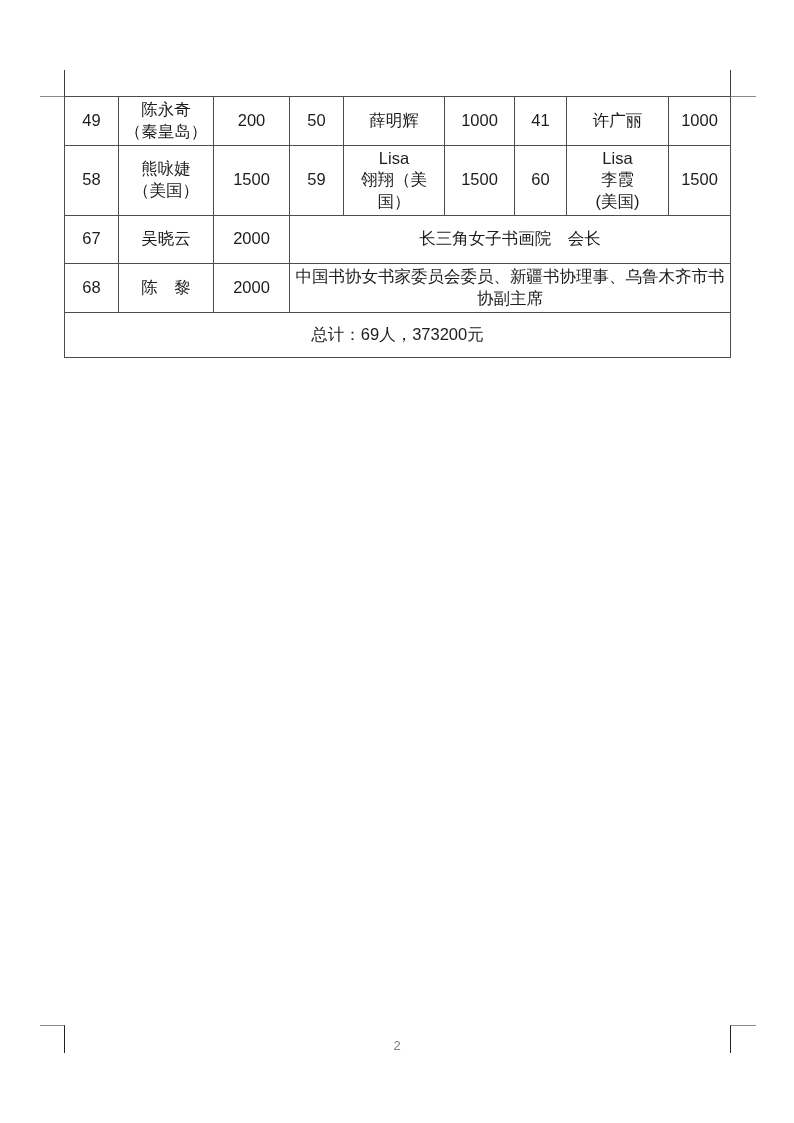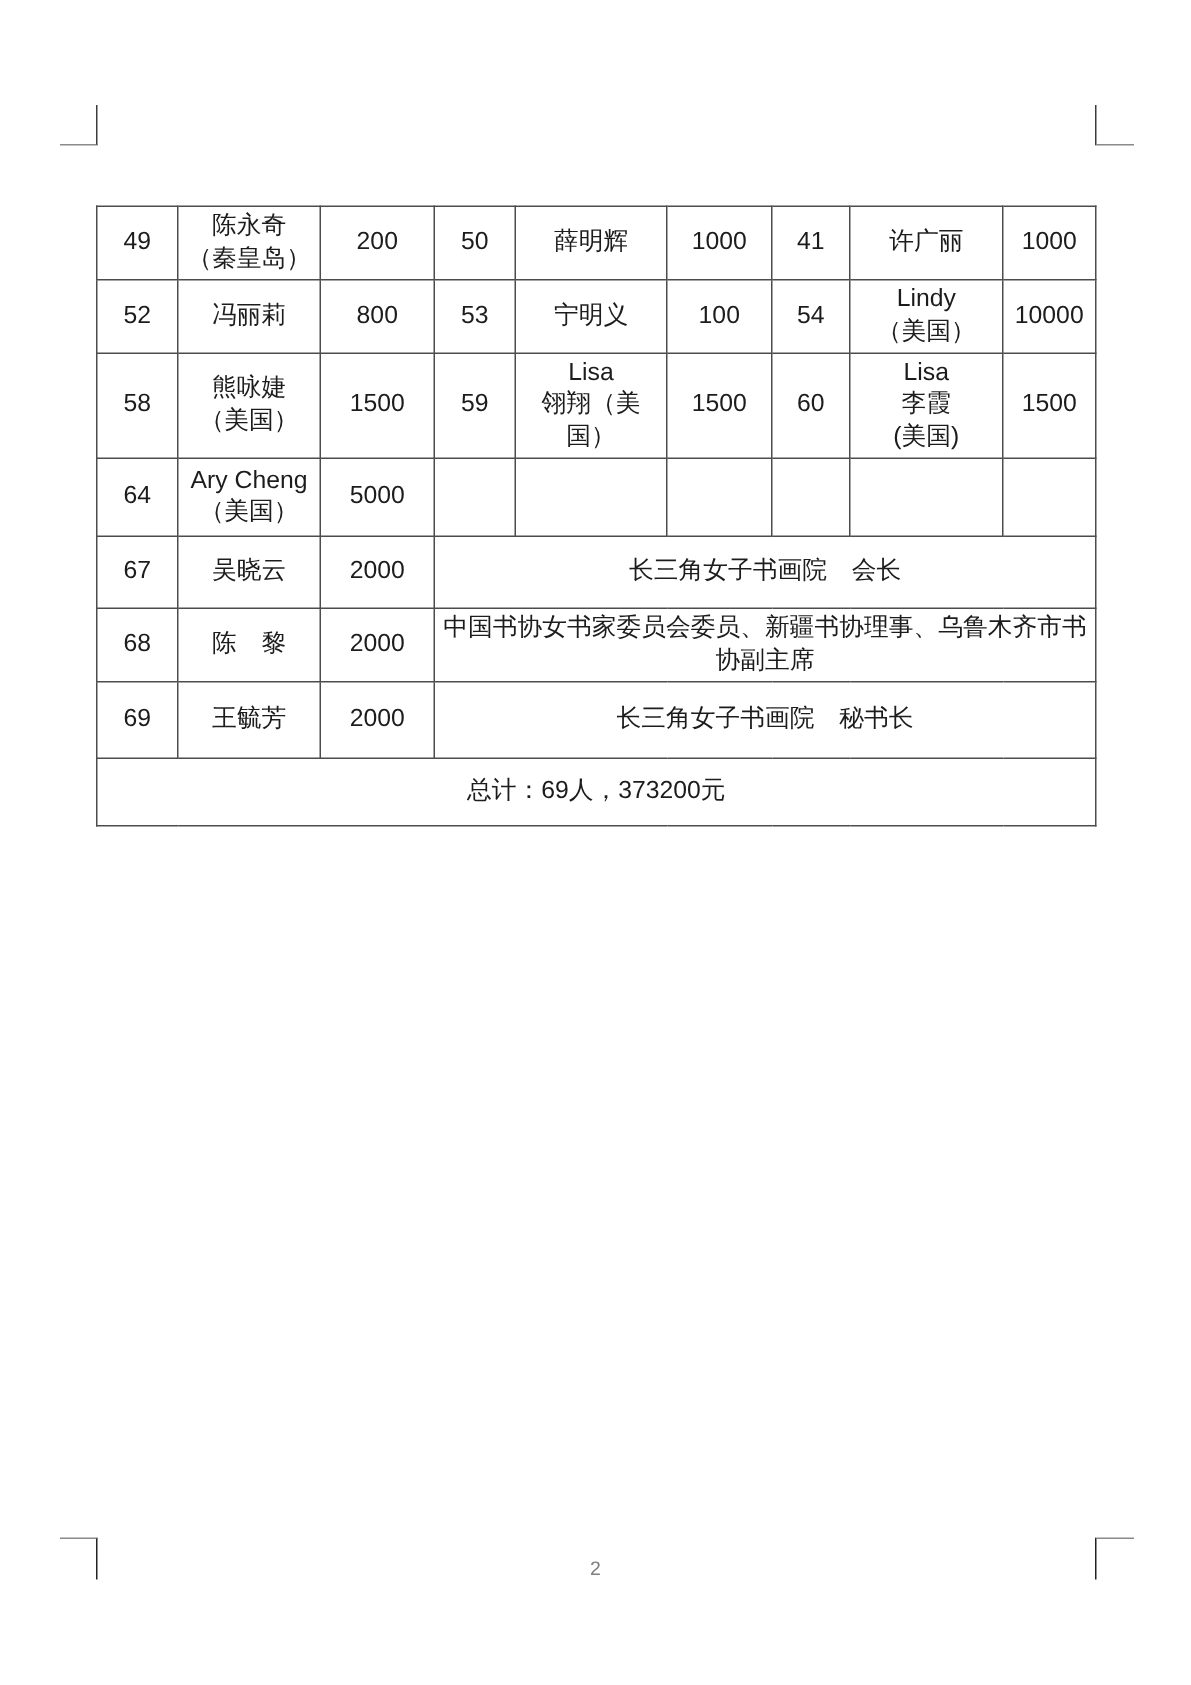--- a/index.html
+++ b/index.html
@@ -17,21 +17,20 @@
   }
 
   
   table.donation {
     position: absolute;
     left: 64px;
     top: 96px;
     width: 666px;
     border-collapse: collapse;
     table-layout: fixed;
-    margin-top: 41px;
   }
   table.donation td {
     border: 1px solid #4c4c4c;
     vertical-align: middle;
     text-align: center;
     font-size: 16.5px;
     line-height: 1.32;
     padding: 2px 2px;
     overflow: hidden;
   }
@@ -108,77 +107,47 @@
       <td class="c-name">陈永奇
 （秦皇岛）</td>
       <td class="c-amt">200</td>
       <td class="c-no">50</td>
       <td class="c-name">薛明辉</td>
       <td class="c-amt">1000</td>
       <td class="c-no">41</td>
       <td class="c-name">许广丽</td>
       <td class="c-amt">1000</td>
     </tr>
-    <tr style="height:49px">
-      <td class="c-no">52</td>
-      <td class="c-name">冯丽莉</td>
-      <td class="c-amt">800</td>
-      <td class="c-no">53</td>
-      <td class="c-name">宁明义</td>
-      <td class="c-amt">100</td>
-      <td class="c-no">54</td>
-      <td class="c-name">Lindy
-（美国）</td>
-      <td class="c-amt">10000</td>
-    </tr>
     <tr style="height:69px">
       <td class="c-no">58</td>
       <td class="c-name">熊咏婕
 （美国）</td>
       <td class="c-amt">1500</td>
       <td class="c-no">59</td>
       <td class="c-name">Lisa
 翎翔（美
 国）</td>
       <td class="c-amt">1500</td>
       <td class="c-no">60</td>
       <td class="c-name">Lisa
 李霞
 (美国)</td>
       <td class="c-amt">1500</td>
     </tr>
-    <tr style="height:52px">
-      <td class="c-no">64</td>
-      <td class="c-name">Ary Cheng
-（美国）</td>
-      <td class="c-amt">5000</td>
-      <td class="c-no"></td>
-      <td class="c-name"></td>
-      <td class="c-amt"></td>
-      <td class="c-no"></td>
-      <td class="c-name"></td>
-      <td class="c-amt"></td>
-    </tr>
     <tr style="height:48px">
       <td class="c-no">67</td>
       <td class="c-name">吴晓云</td>
       <td class="c-amt">2000</td>
       <td class="c-desc" colspan="6">长三角女子书画院　会长</td>
     </tr>
     <tr style="height:49px">
       <td class="c-no">68</td>
       <td class="c-name">陈　黎</td>
       <td class="c-amt">2000</td>
       <td class="c-desc" colspan="6">中国书协女书家委员会委员、新疆书协理事、乌鲁木齐市书协副主席</td>
     </tr>
-    <tr style="height:51px">
-      <td class="c-no">69</td>
-      <td class="c-name">王毓芳</td>
-      <td class="c-amt">2000</td>
-      <td class="c-desc" colspan="6">长三角女子书画院　秘书长</td>
-    </tr>
     <tr style="height:45px">
       <td class="c-total" colspan="9">总计：69人，373200元</td>
     </tr>
   </tbody>
 </table>
 
 <div class="page-number">2</div>
 
 </body></html>

